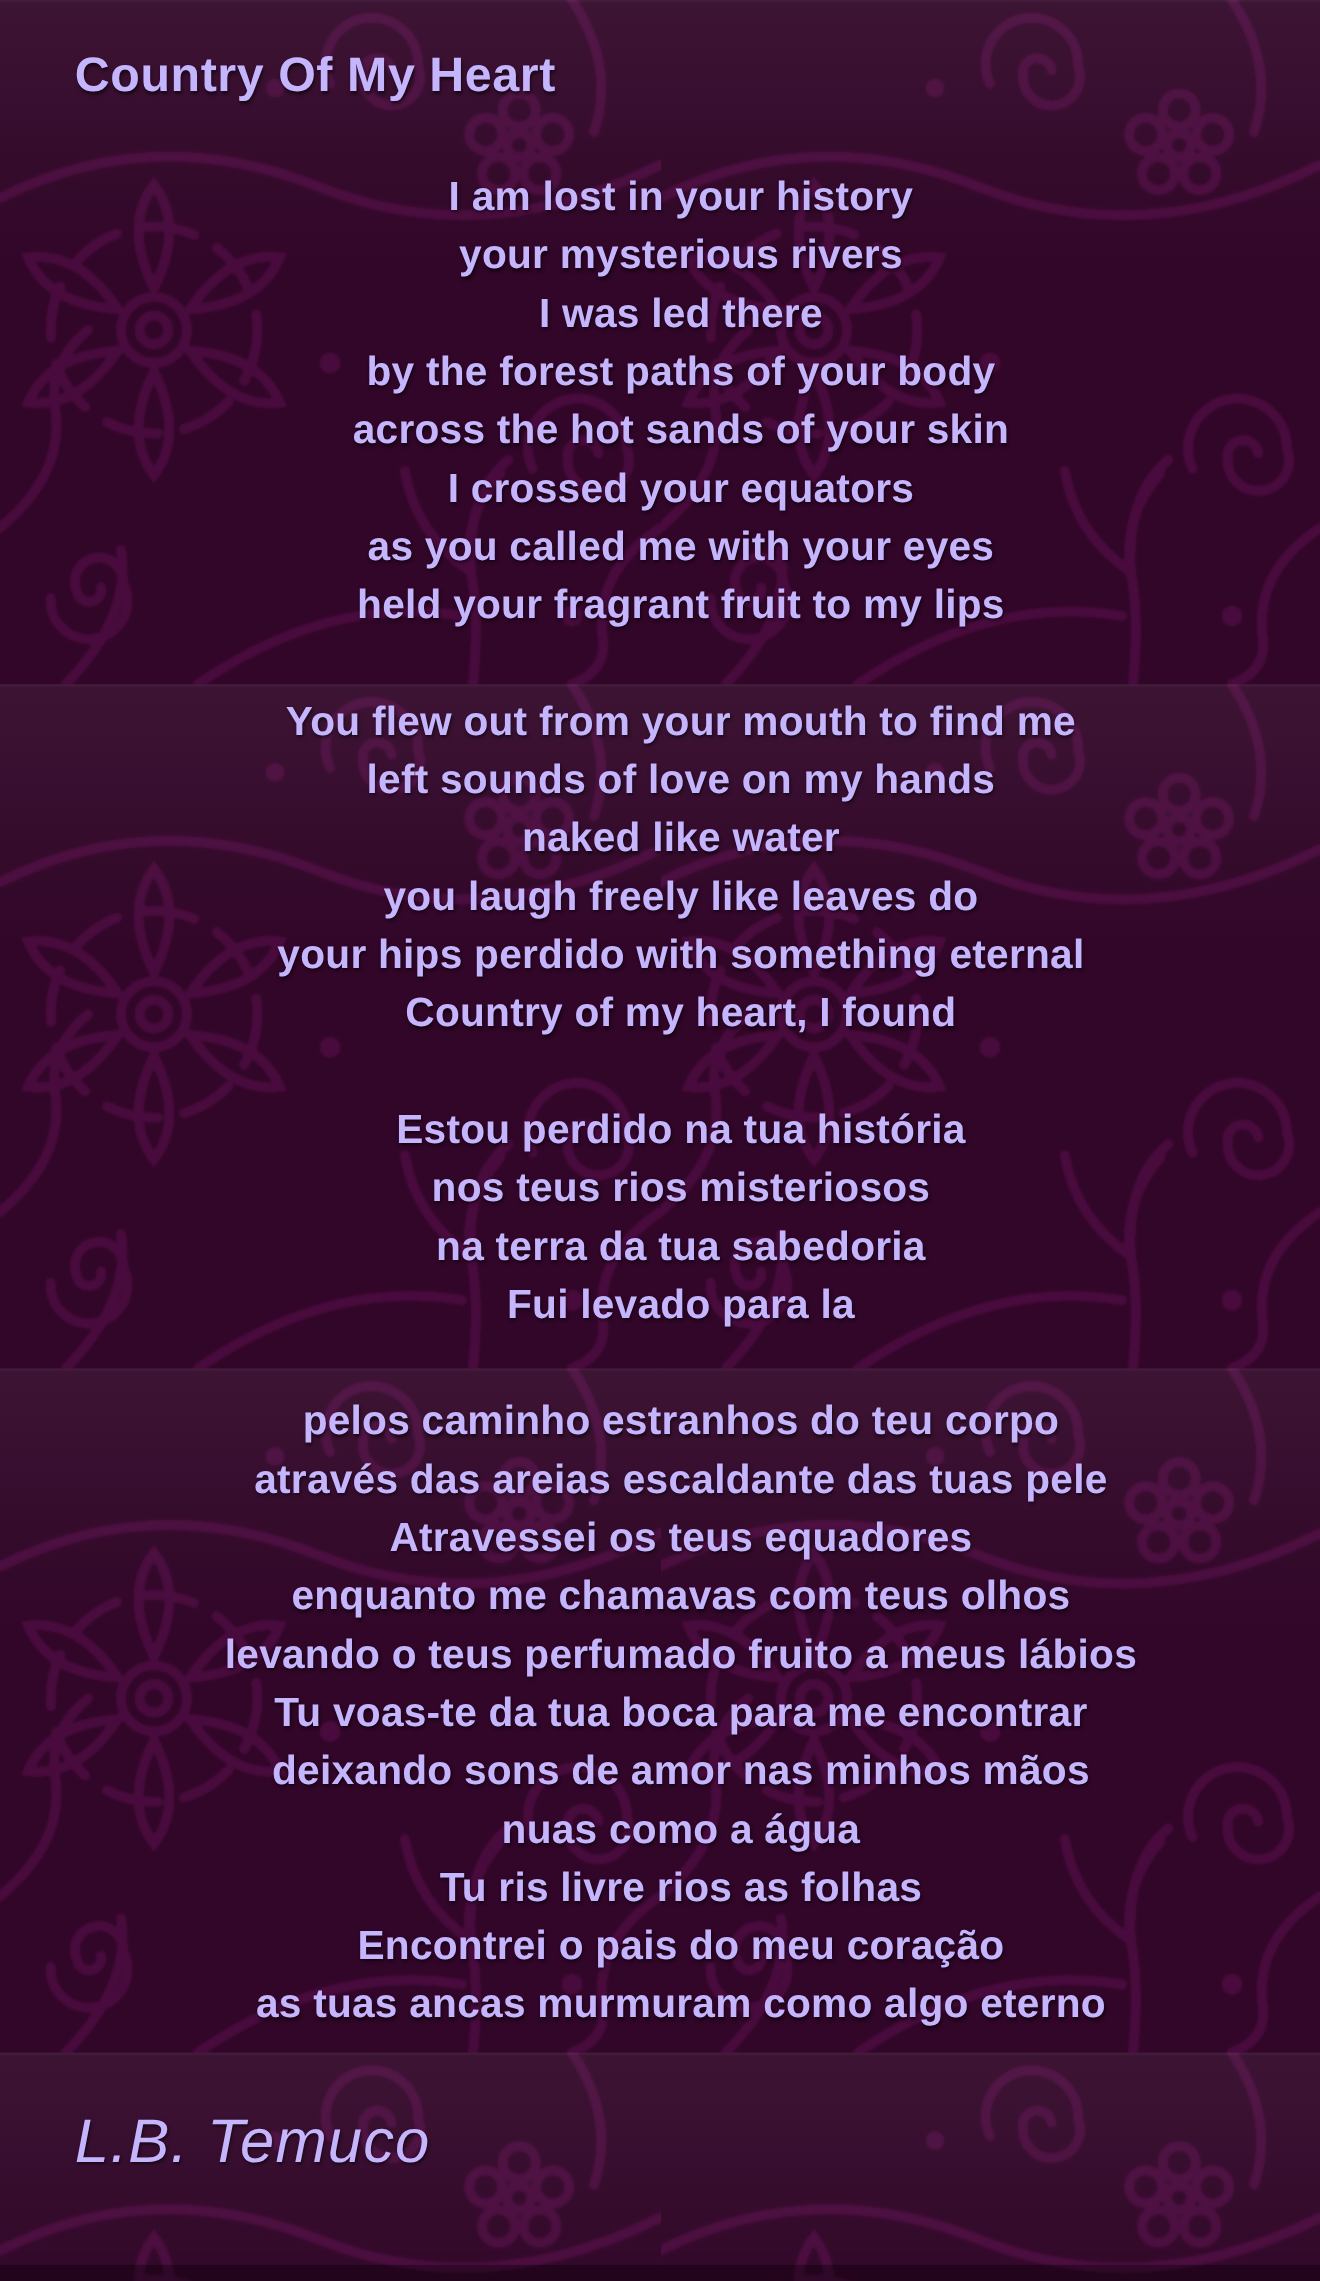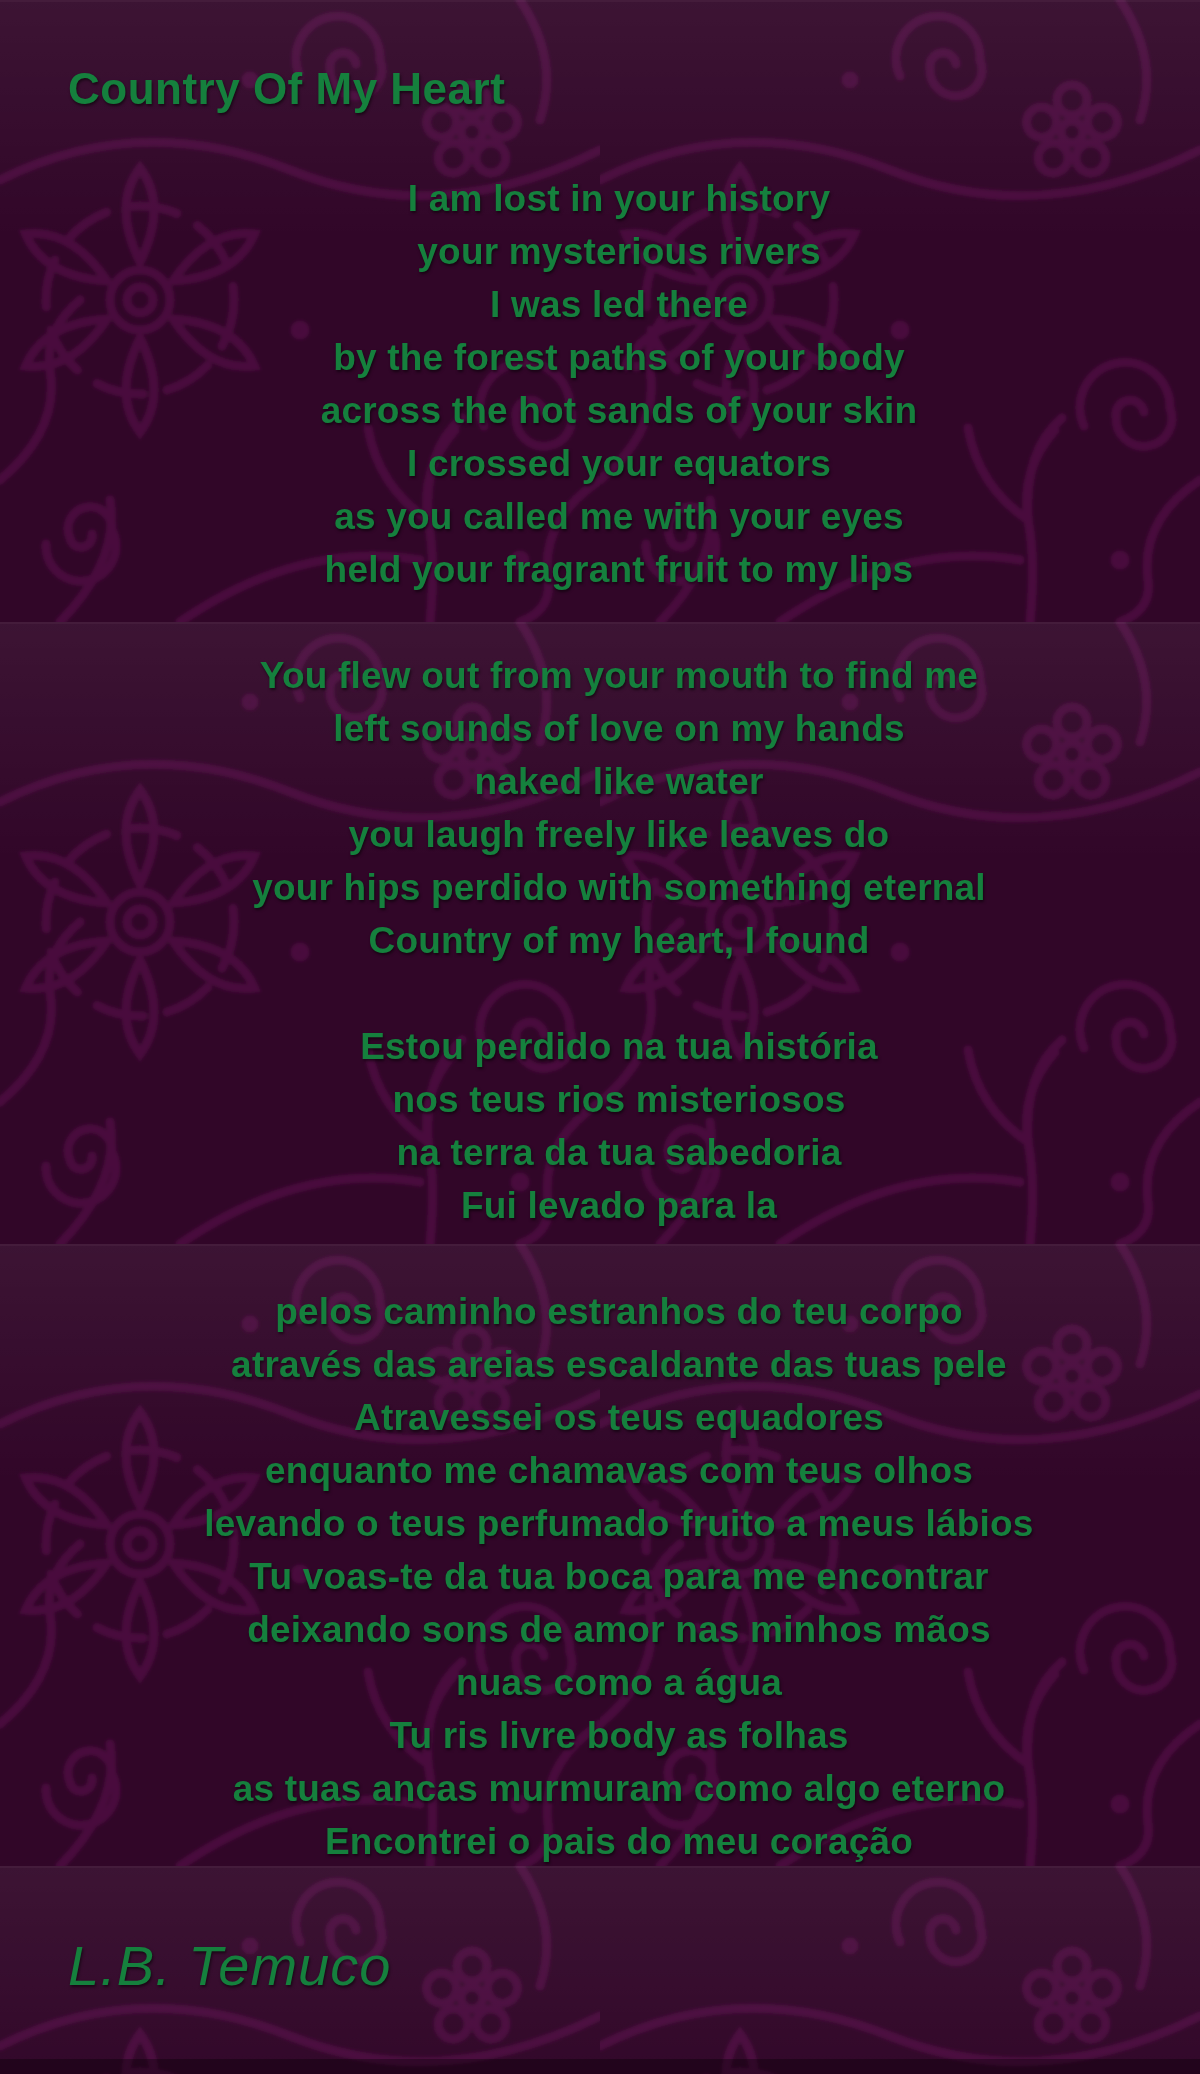--- a/index.html
+++ b/index.html
@@ -21,22 +21,21 @@
     left: 0;
     display: block;
   }
   .content {
     position: absolute;
     top: 0;
     left: 0;
     right: 0;
     bottom: 0;
     padding: 40px 30px 11px 68px;
-    color: #15803d;
-    margin-top: 20px;
+    color: #c4b5fd;
   }
   .title {
     font-size: 44px;
     font-weight: bold;
     line-height: 58px;
     letter-spacing: 0.5px;
     text-shadow: 1px 2px 3px rgba(0,0,0,0.55);
   }
   .stanza {
     margin-top: 53px;
@@ -164,23 +163,23 @@
 
     <div class="stanza">
       <div class="line">pelos caminho estranhos do teu corpo</div>
       <div class="line">através das areias escaldante das tuas pele</div>
       <div class="line">Atravessei os teus equadores</div>
       <div class="line">enquanto me chamavas com teus olhos</div>
       <div class="line">levando o teus perfumado fruito a meus lábios</div>
       <div class="line">Tu voas-te da tua boca para me encontrar</div>
       <div class="line">deixando sons de amor nas minhos mãos</div>
       <div class="line">nuas como a água</div>
-      <div class="line">Tu ris livre body as folhas</div>
+      <div class="line">Tu ris livre rios as folhas</div>
+      <div class="line">Encontrei o pais do meu coração</div>
       <div class="line">as tuas ancas murmuram como algo eterno</div>
-      <div class="line">Encontrei o pais do meu coração</div>
     </div>
 
     <div class="author">L.B. Temuco</div>
 
   </div>
 
   <div class="bottom-shade"></div>
 
 </div>
 

